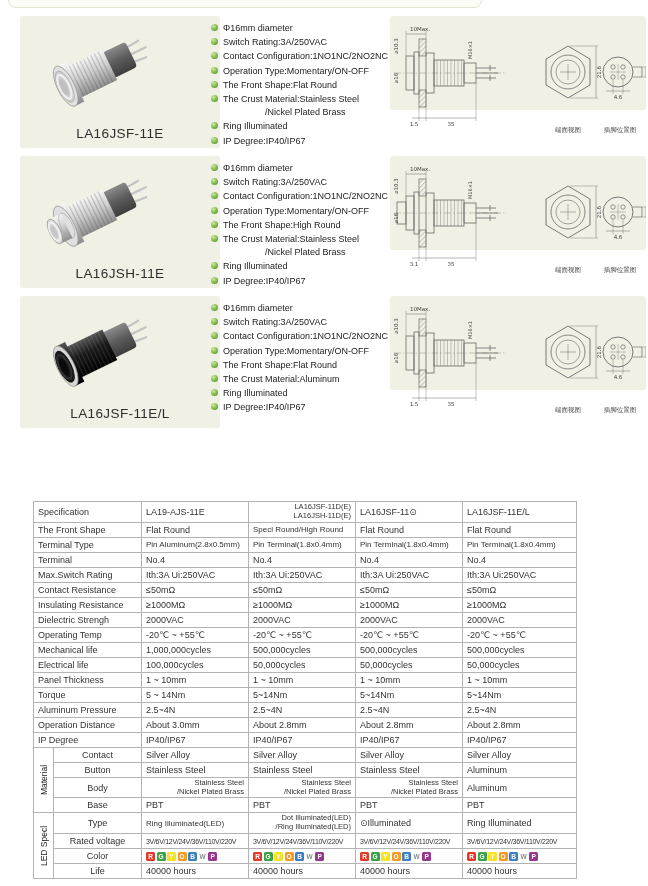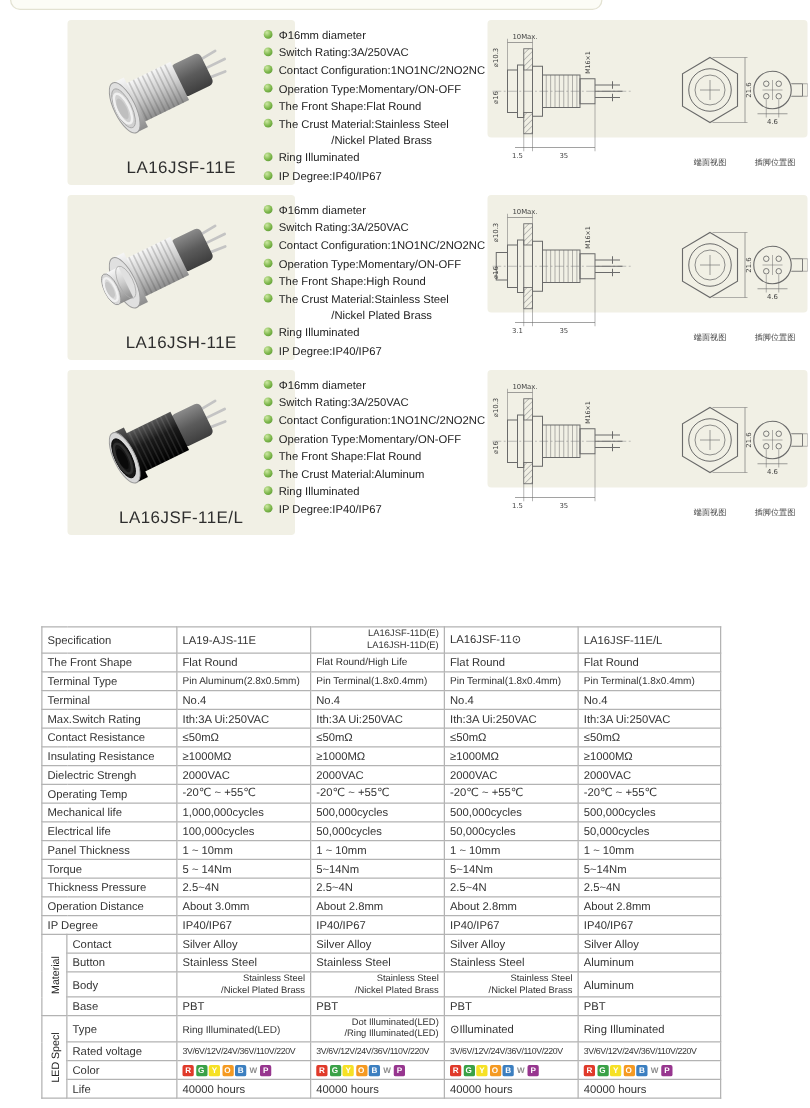--- a/index.html
+++ b/index.html
@@ -2,38 +2,38 @@
 <html><head>
 <meta charset="utf-8">
 <style>
   html,body{margin:0;padding:0;background:#fff;}
   body{font-family:"Liberation Sans","DejaVu Sans",sans-serif;color:#333;}
   .page{position:relative;width:648px;height:886px;background:#ffffff;overflow:hidden;}
   .header-strip{position:absolute;left:8px;top:-12px;width:472px;height:18px;background:#fcfcf6;
     border:1px solid #e3e2d2;border-radius:8px;}
   #products{position:absolute;left:0;top:14px;width:648px;}
   .product-row{position:relative;height:140px;}
-  .photo-panel{position:absolute;left:54px;top:2px;width:182px;height:132px;background:#f1f0e5;border-radius:3px;}
+  .photo-panel{position:absolute;left:20px;top:2px;width:200px;height:132px;background:#f1f0e5;border-radius:3px;}
   .photo{position:absolute;left:3px;top:4px;width:160px;height:98px;}
   .model{position:absolute;left:0;bottom:7px;width:100%;text-align:center;font-size:13.5px;
     letter-spacing:.4px;color:#2e2e2e;}
   .bullets{position:absolute;left:207px;top:5px;width:184px;list-style:none;margin:4px;padding:0;}
   .bullet{display:flex;align-items:flex-start;margin:0 0 3.4px 0;font-size:9px;line-height:1.2;color:#222;}
   .bullet .dot{flex:0 0 auto;width:7px;height:7px;border-radius:50%;margin:1px 5px 0 0;
     background:radial-gradient(circle at 35% 30%, #cde8a2, #7cb64a 55%, #4d8b2b);}
   .bullet.sub{padding-left:54px;margin-top:-1px;}
   .drawing-panel{position:absolute;left:390px;top:2px;width:256px;height:94px;background:#f1f0e5;border-radius:3px;}
   svg text{font-family:"DejaVu Sans","Liberation Sans",sans-serif;}
 
   #spec-table{position:absolute;left:33px;top:501px;width:543px;border-collapse:collapse;table-layout:fixed;padding-left:40px;}
   #spec-table td{border:1px solid #b3b3b3;padding:1px 4px;font-size:9px;color:#333;
     vertical-align:middle;overflow:hidden;}
   #spec-table tr{height:15px;}
   td.lbl{font-size:9.5px;color:#222;}
-  td.sublbl{font-size:9.5px;color:#222;}
+  td.sublbl{font-size:9.5px;color:#222;text-align:center;}
   .t8{font-size:8px !important;}
   .t7{font-size:7px !important;letter-spacing:-0.3px;}
   .two{font-size:7.5px !important;line-height:1.18;white-space:pre-line;text-align:right;}
   td.grp{padding:0;position:relative;}
   td.grp .vert{position:absolute;left:50%;top:50%;transform:translate(-50%,-50%) rotate(-90deg);
     white-space:nowrap;font-size:8.5px;color:#222;}
   .sw{display:inline-block;width:9px;height:9px;line-height:9.5px;text-align:center;font-size:6.5px;
     font-weight:bold;border-radius:1.5px;margin-right:1.5px;vertical-align:middle;}
   .sw.plain{width:auto;padding:0 1px;}
 </style>
@@ -523,21 +523,21 @@
           <td colspan="2" class="lbl">Specification</td>
           <td class="">LA19-AJS-11E</td>
           <td class="two">LA16JSF-11D(E)
 LA16JSH-11D(E)</td>
           <td class="">LA16JSF-11⊙</td>
           <td class="">LA16JSF-11E/L</td>
         </tr>
         <tr>
           <td colspan="2" class="lbl">The Front Shape</td>
           <td class="">Flat Round</td>
-          <td class="t8">Flat Round/High Life</td>
+          <td class="t8">Specl Round/High Round</td>
           <td class="">Flat Round</td>
           <td class="">Flat Round</td>
         </tr>
         <tr>
           <td colspan="2" class="lbl">Terminal Type</td>
           <td class="t8">Pin Aluminum(2.8x0.5mm)</td>
           <td class="t8">Pin Terminal(1.8x0.4mm)</td>
           <td class="t8">Pin Terminal(1.8x0.4mm)</td>
           <td class="t8">Pin Terminal(1.8x0.4mm)</td>
         </tr>
@@ -605,21 +605,21 @@
           <td class="">1 ~ 10mm</td>
         </tr>
         <tr>
           <td colspan="2" class="lbl">Torque</td>
           <td class="">5 ~ 14Nm</td>
           <td class="">5~14Nm</td>
           <td class="">5~14Nm</td>
           <td class="">5~14Nm</td>
         </tr>
         <tr>
-          <td colspan="2" class="lbl">Thickness Pressure</td>
+          <td colspan="2" class="lbl">Aluminum Pressure</td>
           <td class="">2.5~4N</td>
           <td class="">2.5~4N</td>
           <td class="">2.5~4N</td>
           <td class="">2.5~4N</td>
         </tr>
         <tr>
           <td colspan="2" class="lbl">Operation Distance</td>
           <td class="">About 3.0mm</td>
           <td class="">About 2.8mm</td>
           <td class="">About 2.8mm</td>

